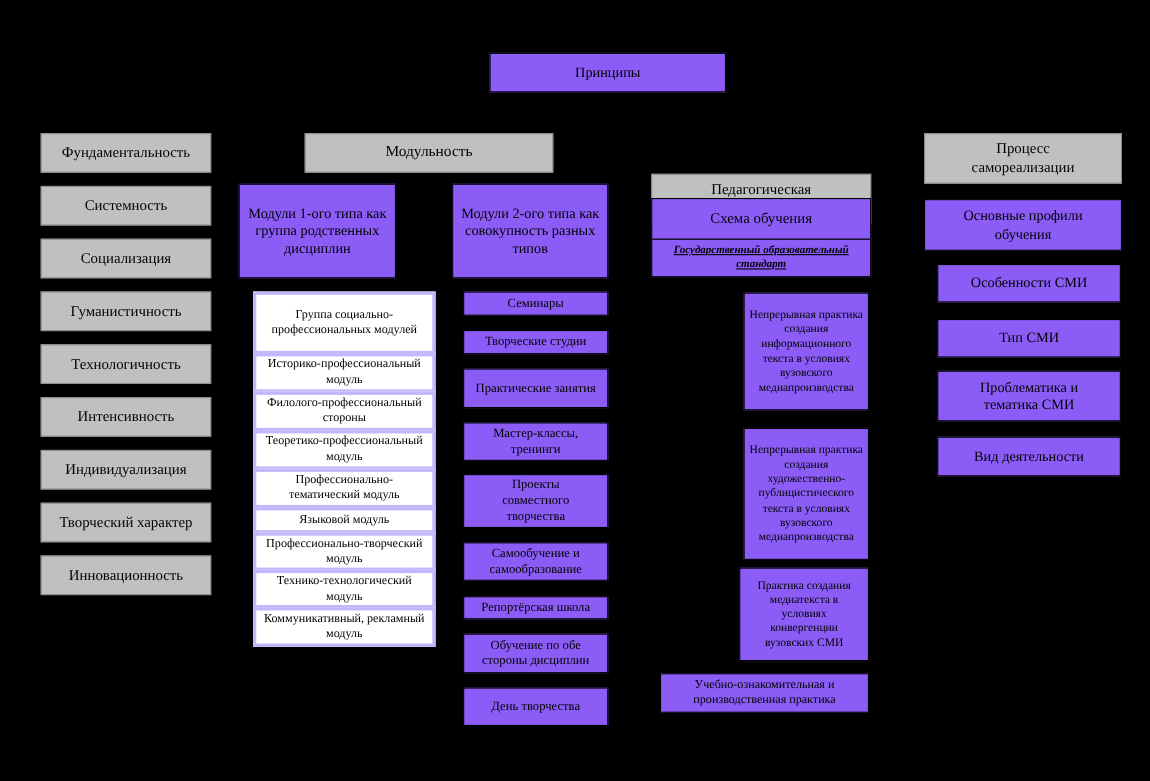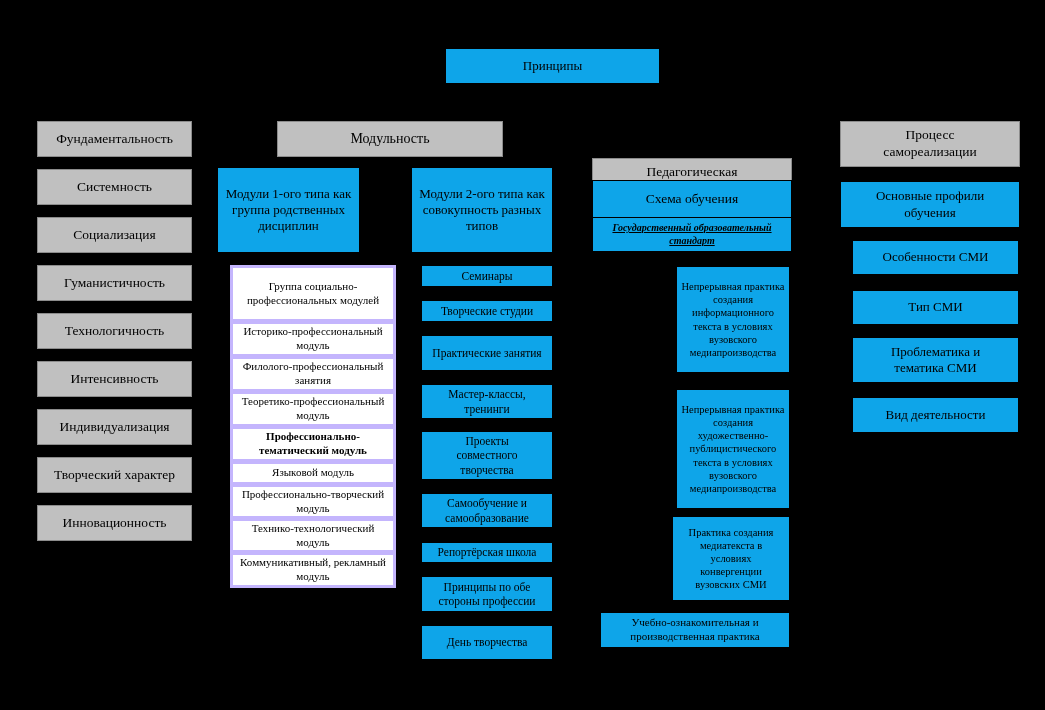--- a/index.html
+++ b/index.html
@@ -15,21 +15,21 @@
     box-sizing:border-box;
     display:flex;
     align-items:center;
     justify-content:center;
     text-align:center;
     color:#000;
     line-height:1.25;
     padding:1px 4px;
   }
   .gray  { background:#c0c0c0; border:1px solid #8c8c8c; }
-  .white { background:#0ea5e9; border:1px solid #000000; }
+  .white { background:#8b5cf6; border:1px solid #000000; }
   .stack {
     position:absolute;
     box-sizing:border-box;
   }
   .stack .box {
     position:relative;
     width:100%;
     margin-top:-1px;
     background:#fff;
     border:3px solid #c4b5fd;
@@ -58,37 +58,37 @@
   <div class="box gray" style="left:37px; top:457px; width:155px; height:36px; font-size:13.5px;">Творческий характер</div>
   <div class="box gray" style="left:37px; top:505px; width:155px; height:36px; font-size:13.5px;">Инновационность</div>
 
   <div class="box gray" style="left:277px; top:121px; width:226px; height:36px; font-size:14px;">Модульность</div>
   <div class="box white" style="left:217px; top:167px; width:143px; height:86px; font-size:13px;">Модули 1-ого типа как группа родственных дисциплин</div>
   <div class="box white" style="left:411px; top:167px; width:142px; height:86px; font-size:13px;">Модули 2-ого типа как совокупность разных типов</div>
 
   <div class="stack" style="left:230px; top:265px; width:166px; font-size:11px;">
     <div class="box" style="height:57px;">Группа социально-профессиональных модулей</div>
     <div class="box" style="height:36px;">Историко-профессиональный модуль</div>
-    <div class="box" style="height:36px;">Филолого-профессиональный занятия</div>
+    <div class="box" style="height:36px;">Филолого-профессиональный стороны</div>
     <div class="box" style="height:36px;">Теоретико-профессиональный модуль</div>
-    <div class="box" style="height:36px;font-weight:bold;">Профессионально-тематический модуль</div>
+    <div class="box" style="height:36px;">Профессионально-тематический модуль</div>
     <div class="box" style="height:24px;">Языковой модуль</div>
     <div class="box" style="height:35px;">Профессионально-творческий модуль</div>
     <div class="box" style="height:35px;">Технико-технологический модуль</div>
     <div class="box" style="height:36px;">Коммуникативный, рекламный модуль</div>
   </div>
 
   <div class="box white" style="left:421px; top:265px; width:132px; height:22px; font-size:11.5px;">Семинары</div>
   <div class="box white" style="left:421px; top:300px; width:132px; height:22px; font-size:11.5px;">Творческие студии</div>
   <div class="box white" style="left:421px; top:335px; width:132px; height:36px; font-size:11.5px;">Практические занятия</div>
   <div class="box white" style="left:421px; top:384px; width:132px; height:35px; font-size:11.5px;">Мастер-классы, тренинги</div>
   <div class="box white" style="left:421px; top:431px; width:132px; height:49px; font-size:11.5px; padding:1px 20px;text-align:center;">Проекты совместного творчества</div>
   <div class="box white" style="left:421px; top:493px; width:132px; height:35px; font-size:11.5px;">Самообучение и самообразование</div>
   <div class="box white" style="left:421px; top:542px; width:132px; height:21px; font-size:11.5px;">Репортёрская школа</div>
-  <div class="box white" style="left:421px; top:576px; width:132px; height:36px; font-size:11.5px;">Принципы по обе стороны профессии</div>
+  <div class="box white" style="left:421px; top:576px; width:132px; height:36px; font-size:11.5px;">Обучение по обе стороны дисциплин</div>
   <div class="box white" style="left:421px; top:625px; width:132px; height:35px; font-size:11.5px;">День творчества</div>
 
   <div class="box gray" style="left:592px; top:121px; width:200px; height:46px; font-size:13.5px; padding:1px 16px;margin-top:37px;">Педагогическая целесообразность</div>
   <div class="box white" style="left:592px; top:180px; width:200px; height:38px; font-size:13.5px;">Схема обучения</div>
   <div class="box white standard" style="left:592px; top:217px; width:200px; height:35px; font-size:10px;">Государственный образовательный стандарт</div>
   <div class="box white" style="left:676px; top:266px; width:114px; height:107px; font-size:10.5px;">Непрерывная практика создания информационного текста в условиях вузовского медиапроизводства</div>
   <div class="box white" style="left:676px; top:389px; width:114px; height:120px; font-size:10.5px;">Непрерывная практика создания художественно-публицистического текста в условиях вузовского медиапроизводства</div>
   <div class="box white" style="left:672px; top:516px; width:118px; height:85px; font-size:10.5px; padding:1px 10px;">Практика создания медиатекста в условиях конвергенции вузовских СМИ</div>
   <div class="box white" style="left:600px; top:612px; width:190px; height:36px; font-size:11px;">Учебно-ознакомительная и производственная практика</div>
 

